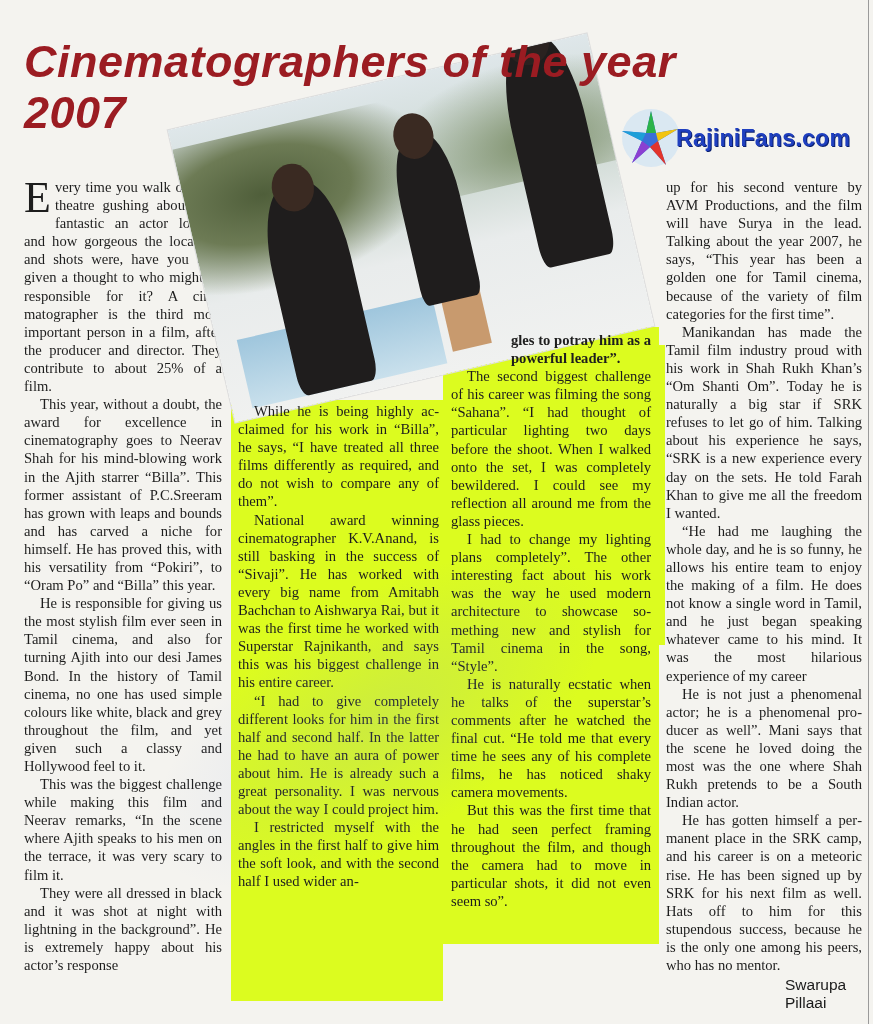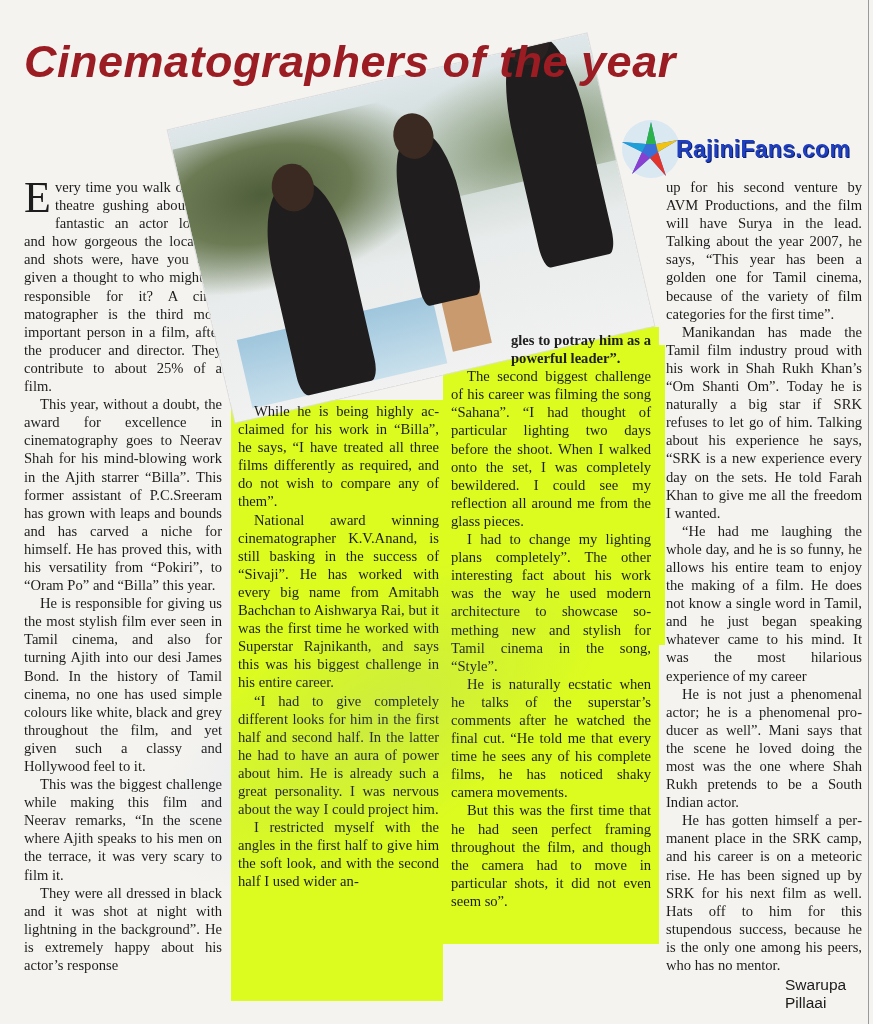--- a/index.html
+++ b/index.html
@@ -14,21 +14,21 @@
   }
   .headline {
     position:absolute; left:24px; top:36px; margin:0;
     font-family:Liberation Sans, sans-serif;
     font-weight:bold; font-style:italic;
     font-size:45px; line-height:51px; letter-spacing:0.5px;
     color:#9b1c22;
     z-index:5;
   }
   .logo {
-    position:absolute; left:620px; top:117px; width:245px; height:64px;
+    position:absolute; left:620px; top:106px; width:245px; height:64px;
     display:flex; align-items:center;
     z-index:6;
   }
   .logo-mark { width:62px; height:62px; }
   .logo-text {
     font-family:"Liberation Sans", "DejaVu Sans", sans-serif; font-weight:bold;
     font-size:23px; color:#1f3fbf; margin-left:-6px; letter-spacing:0.3px;
     text-shadow:1px 1px 0 #0a1f6e;
   }
   .photo {
@@ -90,20 +90,21 @@
     pointer-events:none; z-index:4;
   }
 </style>
 </head>
 <body>
 
 <div class="page-border"></div>
 
 <h1 class="headline">
   <span>Cinematographers of the year</span><br>
+  <span>2007</span>
 </h1>
 
 <div class="photo">
   <div class="trees"></div>
   <div class="hill"></div>
   <div class="pool"></div>
   <div class="figure fig1"></div>
   <div class="head h1"></div>
   <div class="legs"></div>
   <div class="figure fig2"></div>

